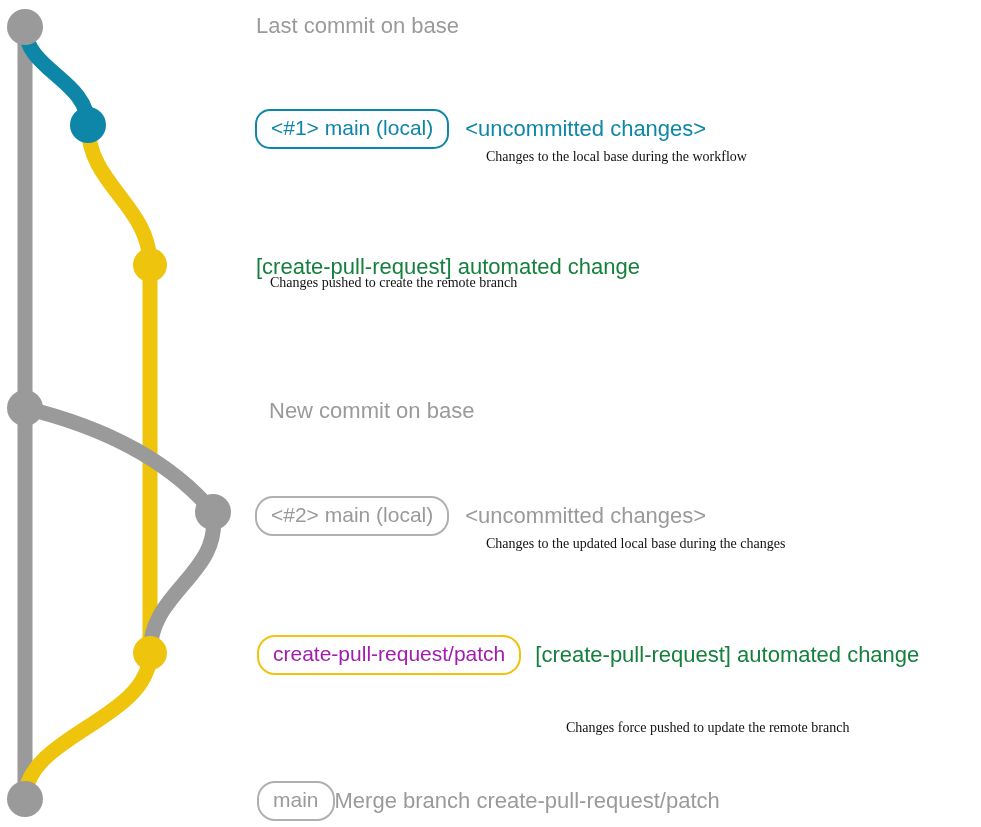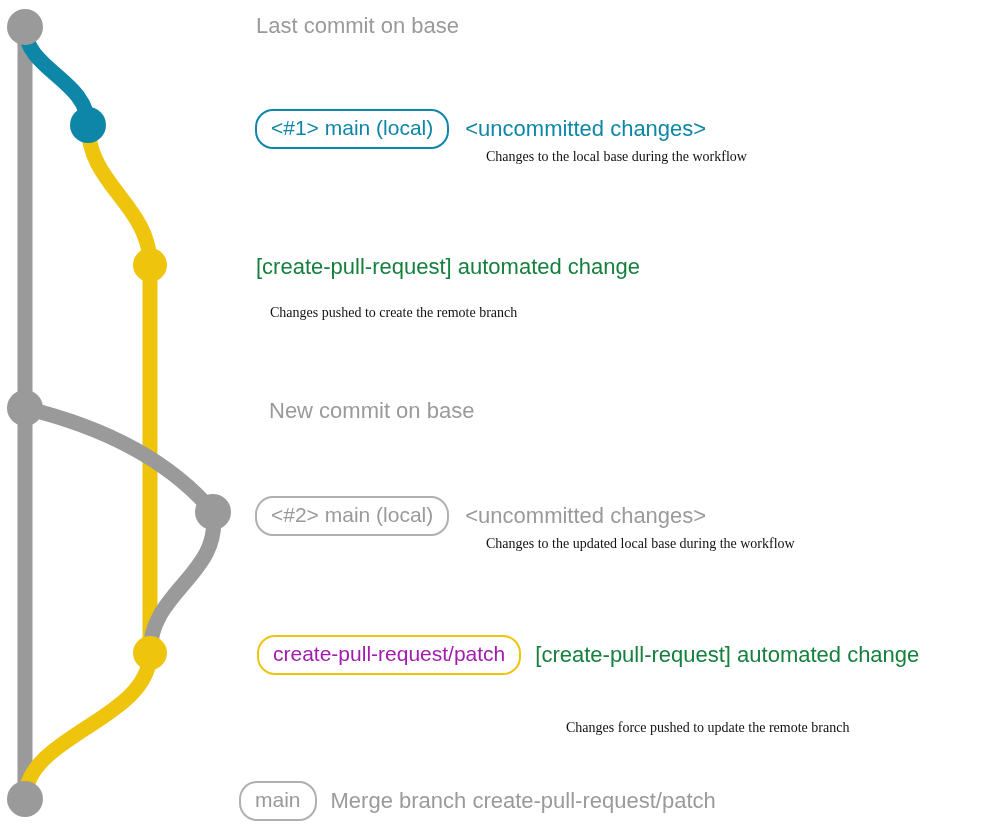--- a/index.html
+++ b/index.html
@@ -41,20 +41,21 @@
     border-radius: 18px;
     padding: 4px 14px 6px 14px;
     font-size: 21px;
     line-height: 26px;
     color: #999999;
     background: transparent;
   }
   .badge.blue {
     border-color: #0d86a8;
     color: #0d86a8;
+    border-radius: 15px;
   }
   .badge.yellow {
     border-color: #eec40d;
     color: #a21caf;
   }
   .badge.gray {
     border-color: #b0b0b0;
     color: #9a9a9a;
   }
   .headline {
@@ -111,36 +112,36 @@
 
   <div class="row" style="left:255px; top:109px;">
     <span class="badge blue">&lt;#1&gt; main (local)</span>
     <span class="headline blue" style="margin-left:16px;">&lt;uncommitted changes&gt;</span>
   </div>
   <div class="subtext" style="left:486px; top:146px;">Changes to the local base during the workflow</div>
 
   <div class="row" style="left:256px; top:254px;">
     <span class="headline yellow">[create-pull-request] automated change</span>
   </div>
-  <div class="subtext" style="left:270px; top:302px;">Changes pushed to create the remote branch</div>
+  <div class="subtext" style="left:270px; top:272px;">Changes pushed to create the remote branch</div>
 
   <div class="row" style="left:256px; top:398px;margin-left:13px;">
     <span class="headline gray">New commit on base</span>
   </div>
 
   <div class="row" style="left:255px; top:496px;align-items:center;">
     <span class="badge gray">&lt;#2&gt; main (local)</span>
     <span class="headline gray" style="margin-left:16px;">&lt;uncommitted changes&gt;</span>
   </div>
-  <div class="subtext" style="left:486px; top:533px;">Changes to the updated local base during the workflow</div>
+  <div class="subtext" style="left:486px; top:533px;">Changes to the updated local base during the changes</div>
 
   <div class="row" style="left:257px; top:635px;">
     <span class="badge yellow">create-pull-request/patch</span>
     <span class="headline yellow" style="margin-left:14px;">[create-pull-request] automated change</span>
   </div>
   <div class="subtext" style="left:566px; top:673px;margin-top:44px;">Changes force pushed to update the remote branch</div>
 
-  <div class="row" style="left:239px; top:781px;justify-content:flex-end;">
+  <div class="row" style="left:257px; top:781px;justify-content:flex-end;">
     <span class="badge gray">main</span>
-    <span class="headline gray" style="margin-left:14px;">Merge branch create-pull-request/patch</span>
+    <span class="headline gray" style="margin-left:0;">Merge branch create-pull-request/patch</span>
   </div>
 
 </div>
 
 </body></html>

